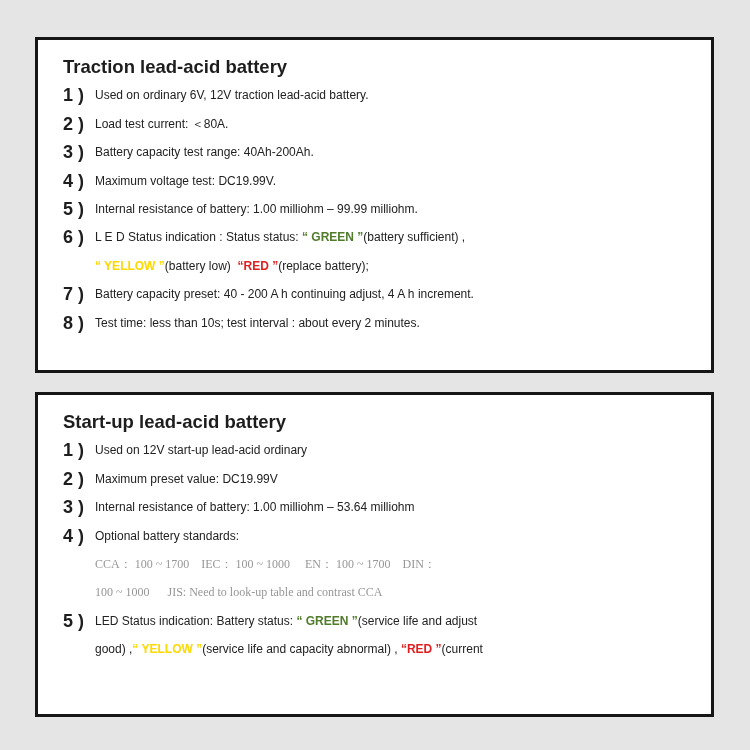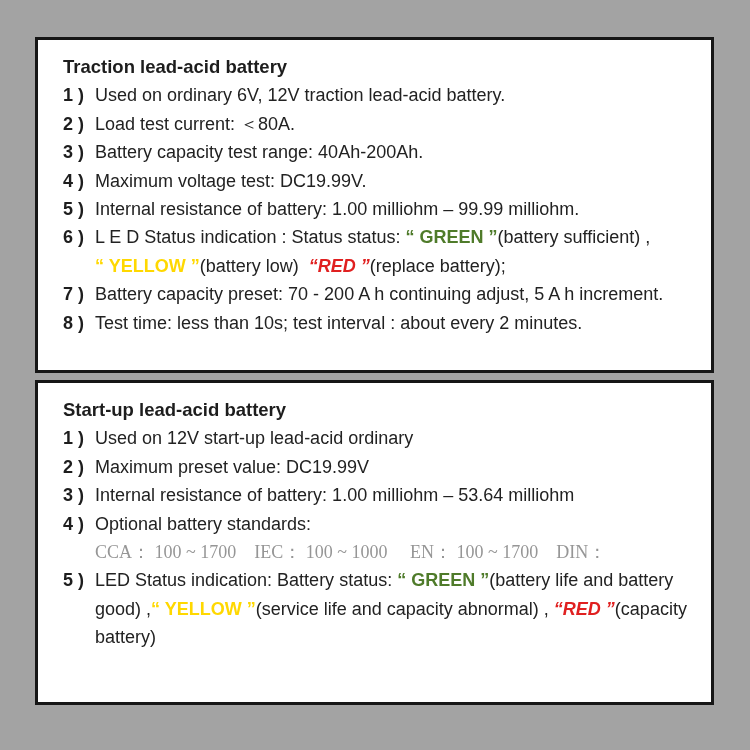--- a/index.html
+++ b/index.html
@@ -7,34 +7,34 @@
     padding: 0;
     background: #ffffff;
     width: 750px;
     height: 750px;
     font-family: "Liberation Sans", "DejaVu Sans", sans-serif;
   }
   .page {
     position: relative;
     width: 750px;
     height: 750px;
-    background: #a3a3a3;
+    background: #e5e5e5;
     overflow: hidden;
   }
   .spec-box {
     box-sizing: border-box;
     position: absolute;
     left: 35px;
     width: 679px;
     border: 3px solid #161616;
     background: #ffffff;
     padding: 13px 16px 0 25px;
   }
   .spec-box.first  { top: 37px;  height: 336px; }
-  .spec-box.second { top: 380px; height: 325px; }
+  .spec-box.second { top: 392px; height: 325px; }
   .box-title {
     margin: 0;
     font-size: 18.5px;
     font-weight: bold;
     line-height: 28.4px;
     color: #1d1d1d;
   }
   .item {
     display: flex;
     align-items: flex-start;
@@ -42,28 +42,28 @@
   .num {
     flex: 0 0 32px;
     font-weight: bold;
     font-size: 18px;
     line-height: 28.4px;
     color: #1d1d1d;
     white-space: pre;
   }
   .item-body { flex: 1 1 auto; min-width: 0; }
   .line {
-    font-size: 18px;
+    font-size: 12px;
     line-height: 28.4px;
     color: #222222;
     white-space: pre;
   }
   .c-green  { color: #4f7b2a; font-weight: bold; }
   .c-yellow { color: #ffd800; font-weight: bold; }
-  .c-red    { color: #e02020; font-weight: bold; font-style: italic; }
+  .c-red    { color: #e02020; font-weight: bold; }
   .c-grey   { color: #969696; font-family: Liberation Serif, serif; }
 </style>
 </head>
 <body>
 
 <div class="page">
 
   <section class="spec-box first">
     <h2 class="box-title">Traction lead-acid battery</h2>
     <div class="items">
@@ -100,21 +100,21 @@
         <div class="item">
           <span class="num">6 )</span>
           <div class="item-body">
             <div class="line"><span>L E D Status indication : Status status: </span><span class="c-green">“ GREEN ”</span><span>(battery sufficient) ,</span></div>
             <div class="line"><span class="c-yellow">“ YELLOW ”</span><span>(battery low)  </span><span class="c-red">“RED ”</span><span>(replace battery);</span></div>
           </div>
         </div>
         <div class="item">
           <span class="num">7 )</span>
           <div class="item-body">
-            <div class="line"><span>Battery capacity preset: 70 - 200 A h continuing adjust, 5 A h increment.</span></div>
+            <div class="line"><span>Battery capacity preset: 40 - 200 A h continuing adjust, 4 A h increment.</span></div>
           </div>
         </div>
         <div class="item">
           <span class="num">8 )</span>
           <div class="item-body">
             <div class="line"><span>Test time: less than 10s; test interval : about every 2 minutes.</span></div>
           </div>
         </div>
       </div>
   </section>
@@ -138,26 +138,26 @@
           <span class="num">3 )</span>
           <div class="item-body">
             <div class="line"><span>Internal resistance of battery: 1.00 milliohm – 53.64 milliohm</span></div>
           </div>
         </div>
         <div class="item">
           <span class="num">4 )</span>
           <div class="item-body">
             <div class="line"><span>Optional battery standards:</span></div>
             <div class="line"><span class="c-grey">CCA： 100 ~ 1700    IEC： 100 ~ 1000     EN： 100 ~ 1700    DIN：</span></div>
+            <div class="line"><span class="c-grey">100 ~ 1000      JIS: Need to look-up table and contrast CCA</span></div>
           </div>
         </div>
         <div class="item">
           <span class="num">5 )</span>
           <div class="item-body">
-            <div class="line"><span>LED Status indication: Battery status: </span><span class="c-green">“ GREEN ”</span><span>(battery life and battery</span></div>
-            <div class="line"><span>good) ,</span><span class="c-yellow">“ YELLOW ”</span><span>(service life and capacity abnormal) , </span><span class="c-red">“RED ”</span><span>(capacity</span></div>
-            <div class="line"><span>battery)</span></div>
+            <div class="line"><span>LED Status indication: Battery status: </span><span class="c-green">“ GREEN ”</span><span>(service life and adjust</span></div>
+            <div class="line"><span>good) ,</span><span class="c-yellow">“ YELLOW ”</span><span>(service life and capacity abnormal) , </span><span class="c-red">“RED ”</span><span>(current</span></div>
           </div>
         </div>
       </div>
   </section>
 
 </div>
 
 </body></html>

